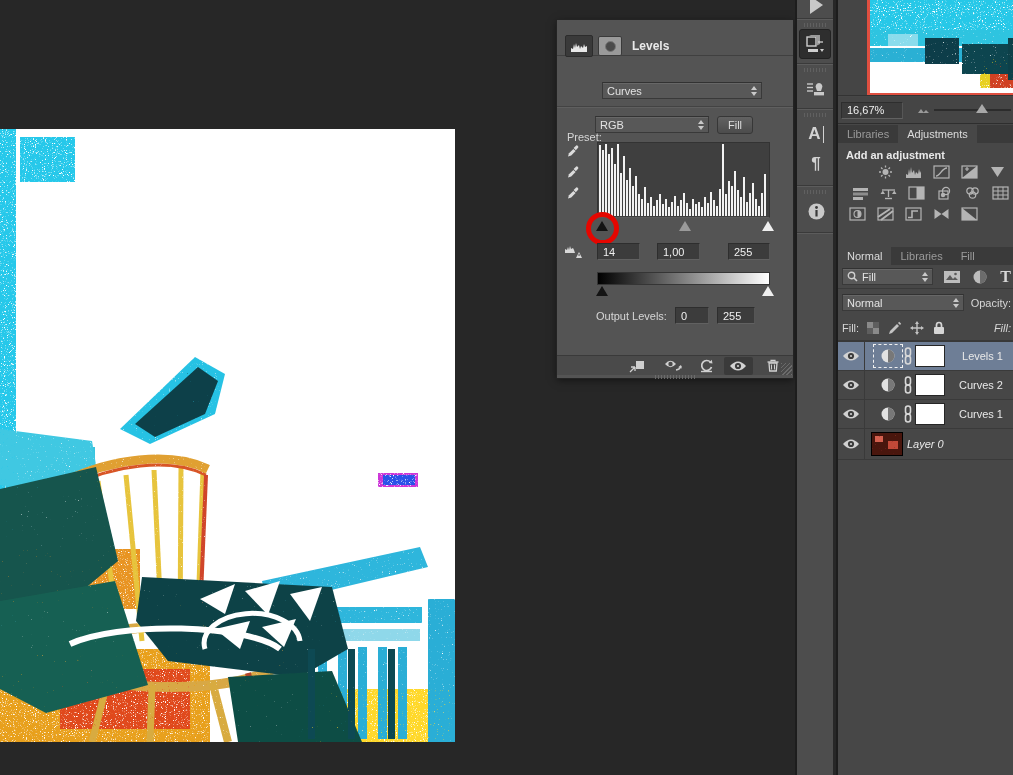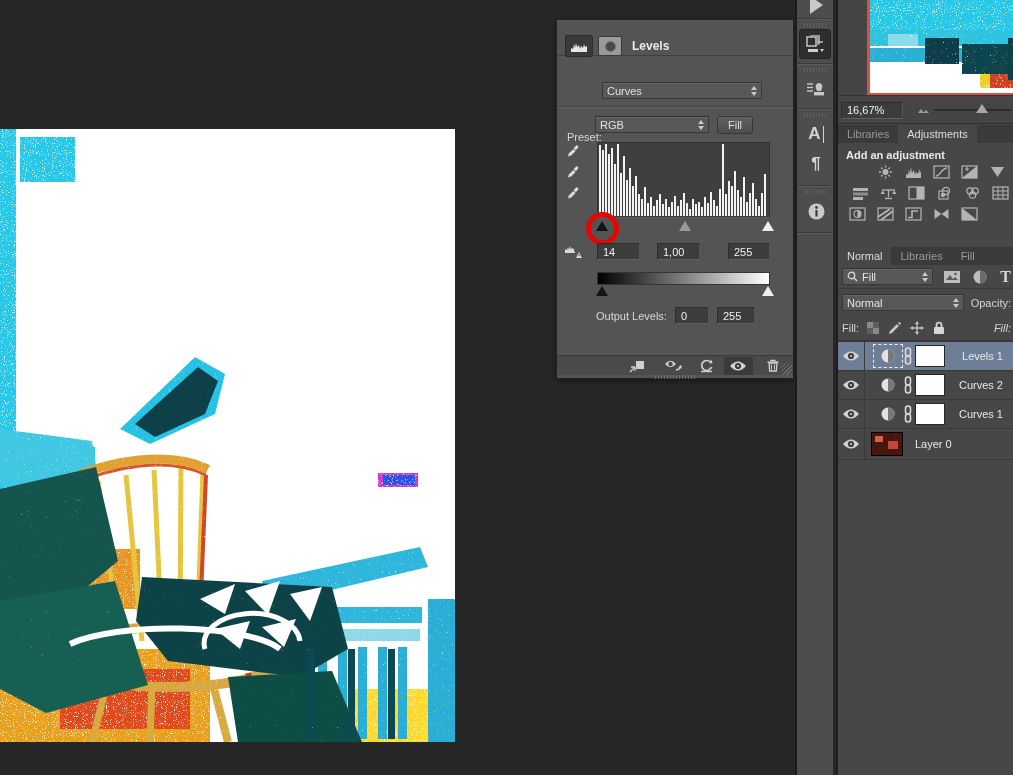--- a/index.html
+++ b/index.html
@@ -725,18 +725,18 @@
                 </filter>
             </defs>
             <rect width="30" height="22" fill="#96352a"></rect>
             <g filter="url(#lfm)">
               <rect x="0" y="0" width="30" height="22" fill="#4a120c"></rect>
               <rect x="3" y="3" width="8" height="6" fill="#d4604f"></rect>
               <rect x="16" y="8" width="10" height="8" fill="#c24a38"></rect>
             </g>
           </svg>
         </span>
-        <span class="lname" style="margin-left:12px;">Layer 0</span>
+        <span class="lname" style="margin-left:4px;font-style:italic;">Layer 0</span>
       </div>
     </div>
   </div>
 
 </div>
 
 </body></html>

